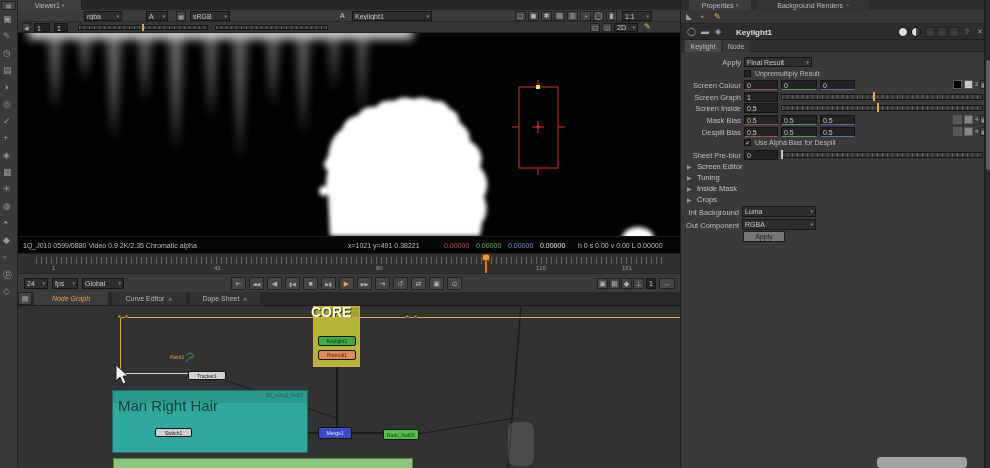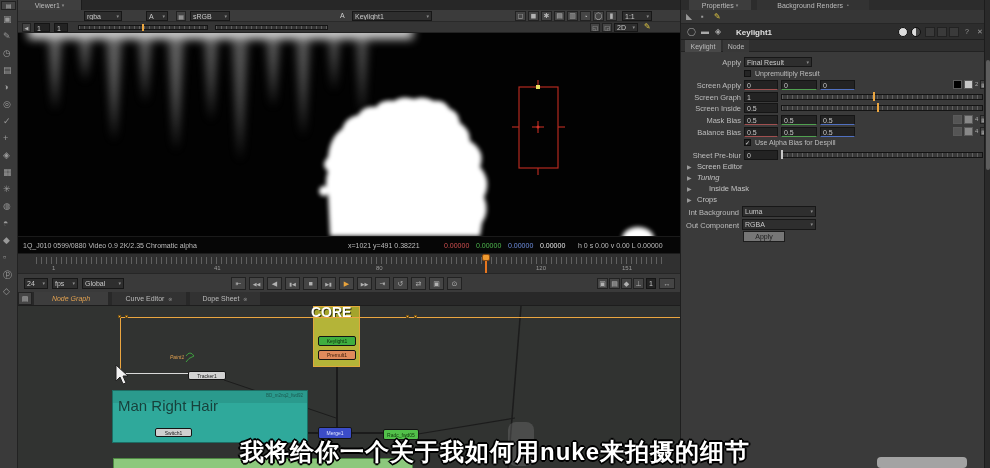--- a/index.html
+++ b/index.html
@@ -285,21 +285,21 @@
         <line x1="319" y1="40" x2="319" y2="121" stroke="#141414" stroke-width="1.5"></line>
         <line x1="206" y1="74" x2="318" y2="112" stroke="#1c1c1c" stroke-width="1"></line>
         <line x1="334" y1="127" x2="365" y2="127" stroke="#141414" stroke-width="1.5"></line>
         <line x1="400" y1="128" x2="497" y2="112" stroke="#1c1c1c" stroke-width="1.2"></line>
         <line x1="104" y1="126" x2="137" y2="126" stroke="#161616" stroke-width="1.2"></line>
         <line x1="174" y1="126" x2="300" y2="127" stroke="#141414" stroke-width="1.5"></line>
         <path d="M168,50 q4,-6 8,0 q-6,2 -8,6" stroke="#3f9f3f" fill="none" stroke-width="1"></path>
         <path d="M150,116 q4,-6 8,0 q-6,2 -8,6" stroke="#3f9f3f" fill="none" stroke-width="1"></path>
       </svg>
 
-      <div class="a" style="left:94px;top:84px;width:196px;height:53px;background:#2fa99b;border:1px solid #1c6d63;">
+      <div class="a" style="left:94px;top:84px;width:196px;height:63px;background:#2fa99b;border:1px solid #1c6d63;">
         <div class="a" style="left:0;top:0;width:100%;height:12px;background:#2a9a8d;"></div>
         <span class="a" style="left:5px;top:6px;font-size:15px;color:#17413c;">Man Right Hair</span>
         <span class="a" style="right:4px;top:2px;font-size:4.5px;color:#1c5a52;">BD_m2nq2_fwd92</span>
       </div>
 
       <div class="a" style="left:95px;top:152px;width:300px;height:12px;background:#8cc87c;border:1px solid #4e8a42;"></div>
 
       <div class="a" style="left:295px;top:0;width:47px;height:61px;background:#b4b438;border:1px solid #e0a83c;">
         <div class="a" style="left:0;top:0;width:100%;height:10px;background:#a4a42c;"></div>
       </div>
@@ -385,21 +385,21 @@
 
     <span class="a lbl" style="left:0;top:58px;width:60px;">Apply</span>
     <div class="a dd" style="left:63px;top:57px;width:68px;height:10px;">
         <span>Final Result</span>
         <span class="ar">▾</span>
       </div>
 
     <div class="a chk" style="left:63px;top:70px;"></div>
     <span class="a" style="left:74px;top:70px;font-size:7px;color:#bcbcbc;">Unpremultiply Result</span>
 
-    <span class="a lbl" style="left:0;top:81px;width:60px;">Screen Apply</span>
+    <span class="a lbl" style="left:0;top:81px;width:60px;">Screen Colour</span>
     <div class="a f" style="left:63px;top:80px;width:34px;height:10px;border-bottom:1px solid #a05050;">0</div>
     <div class="a f" style="left:100px;top:80px;width:36px;height:10px;border-bottom:1px solid #50a050;">0</div>
     <div class="a f" style="left:139px;top:80px;width:35px;height:10px;border-bottom:1px solid #5070c0;">0</div>
     <div class="a sw" style="left:272px;top:80px;width:9px;height:9px;background:#000;"></div>
     <div class="a sw" style="left:283px;top:80px;width:9px;height:9px;background:#c8c8c8;"></div>
     <span class="a" style="left:294px;top:81px;font-size:6px;color:#aaa;">2</span>
     <div class="a ib" style="left:299px;top:80px;width:7px;height:9px;font-size:5px;">▦</div>
 
     <span class="a lbl" style="left:0;top:93px;width:60px;">Screen Graph</span>
     <div class="a f" style="left:63px;top:92px;width:34px;height:10px;">1</div>
@@ -413,43 +413,43 @@
 
     <span class="a lbl" style="left:0;top:116px;width:60px;">Mask Bias</span>
     <div class="a f" style="left:63px;top:115px;width:34px;height:10px;border-bottom:1px solid #a05050;">0.5</div>
     <div class="a f" style="left:100px;top:115px;width:36px;height:10px;border-bottom:1px solid #50a050;">0.5</div>
     <div class="a f" style="left:139px;top:115px;width:35px;height:10px;border-bottom:1px solid #5070c0;">0.5</div>
     <div class="a sw" style="left:272px;top:115px;width:9px;height:9px;background:#555;"></div>
     <div class="a sw" style="left:283px;top:115px;width:9px;height:9px;background:#888;"></div>
     <span class="a" style="left:294px;top:116px;font-size:6px;color:#aaa;">4</span>
     <div class="a ib" style="left:299px;top:115px;width:7px;height:9px;font-size:5px;">▦</div>
 
-    <span class="a lbl" style="left:0;top:128px;width:60px;">Balance Bias</span>
+    <span class="a lbl" style="left:0;top:128px;width:60px;">Despill Bias</span>
     <div class="a f" style="left:63px;top:127px;width:34px;height:10px;border-bottom:1px solid #a05050;">0.5</div>
     <div class="a f" style="left:100px;top:127px;width:36px;height:10px;border-bottom:1px solid #50a050;">0.5</div>
     <div class="a f" style="left:139px;top:127px;width:35px;height:10px;border-bottom:1px solid #5070c0;">0.5</div>
     <div class="a sw" style="left:272px;top:127px;width:9px;height:9px;background:#555;"></div>
     <div class="a sw" style="left:283px;top:127px;width:9px;height:9px;background:#888;"></div>
     <span class="a" style="left:294px;top:128px;font-size:6px;color:#aaa;">4</span>
     <div class="a ib" style="left:299px;top:127px;width:7px;height:9px;font-size:5px;">▦</div>
 
     <div class="a chk" style="left:63px;top:139px;">✓</div>
     <span class="a" style="left:74px;top:139px;font-size:7px;color:#bcbcbc;">Use Alpha Bias for Despill</span>
 
     <span class="a lbl" style="left:0;top:151px;width:60px;">Sheet Pre-blur</span>
     <div class="a f" style="left:63px;top:150px;width:34px;height:10px;">0</div>
     <div class="a track ticks" style="left:100px;top:152px;width:202px;height:6px;"></div>
     <div class="a" style="left:100px;top:150px;width:2px;height:9px;background:#c8c8c8;"></div>
 
     <span class="a" style="left:6px;top:163px;font-size:6px;color:#999;">▶</span>
     <span class="a grp" style="left:16px;top:162px;">Screen Editor</span>
     <span class="a" style="left:6px;top:174px;font-size:6px;color:#999;">▶</span>
-    <span class="a grp" style="left:16px;top:173px;font-style:italic;">Tuning</span>
+    <span class="a grp" style="left:16px;top:173px;">Tuning</span>
     <span class="a" style="left:6px;top:185px;font-size:6px;color:#999;">▶</span>
-    <span class="a grp" style="left:28px;top:184px;">Inside Mask</span>
+    <span class="a grp" style="left:16px;top:184px;">Inside Mask</span>
     <span class="a" style="left:6px;top:196px;font-size:6px;color:#999;">▶</span>
     <span class="a grp" style="left:16px;top:195px;text-align:center;">Crops</span>
 
     <span class="a lbl" style="left:0;top:208px;width:58px;">Int Background</span>
     <div class="a dd" style="left:61px;top:206px;width:74px;height:11px;">
         <span>Luma</span>
         <span class="ar">▾</span>
       </div>
     <span class="a lbl" style="left:0;top:221px;width:58px;">Out Component</span>
     <div class="a dd" style="left:61px;top:219px;width:74px;height:11px;">
@@ -461,15 +461,14 @@
         <span>Apply</span>
       </div>
 
     <div class="a" style="left:303px;top:0;width:6px;height:468px;background:#2a2a2a;border-left:1px solid #1c1c1c;">
       <div class="a" style="left:1px;top:60px;width:4px;height:110px;background:#5d5d5d;border-radius:2px;"></div>
     </div>
   </div>
 
   <div class="a" style="left:877px;top:457px;width:90px;height:11px;background:rgba(190,190,190,.8);border-radius:4px;"></div>
 
-  <div class="a sub" style="left:0;top:436px;width:990px;text-align:center;">我将给你一个关于我如何用nuke来拍摄的细节</div>
 
 </div>
 
 </body></html>

